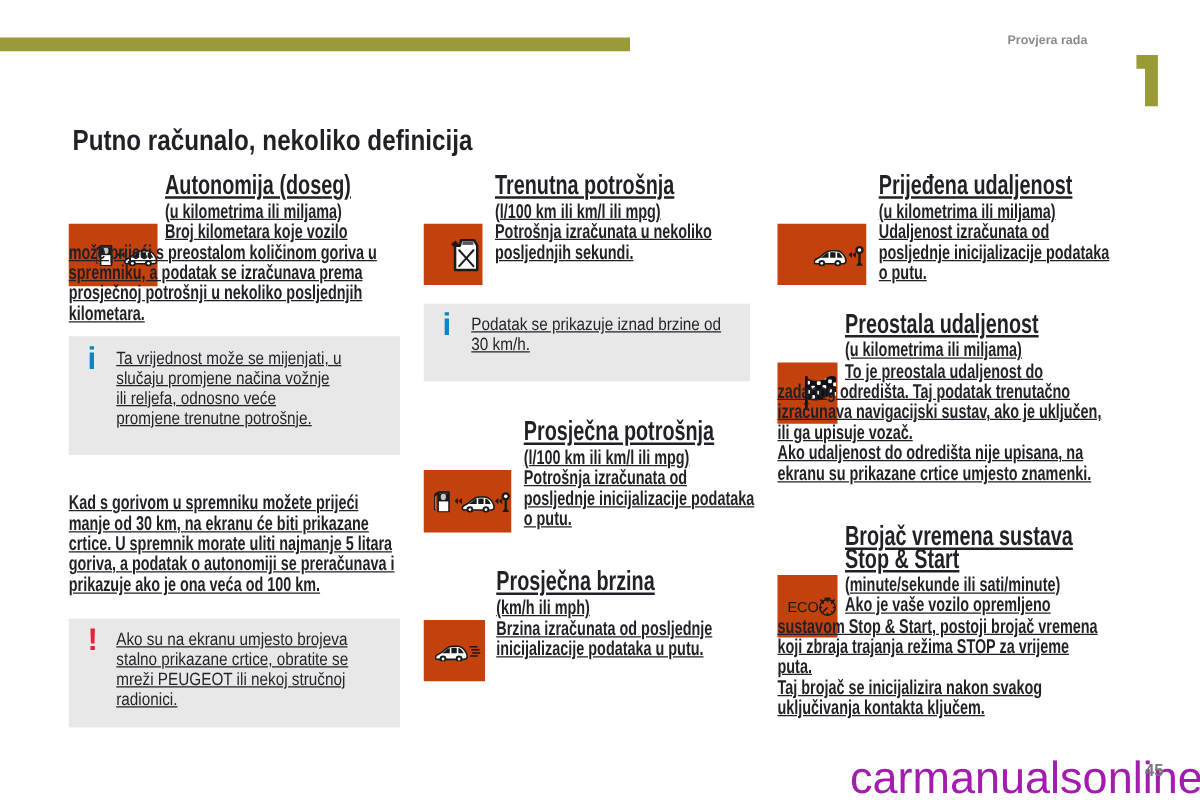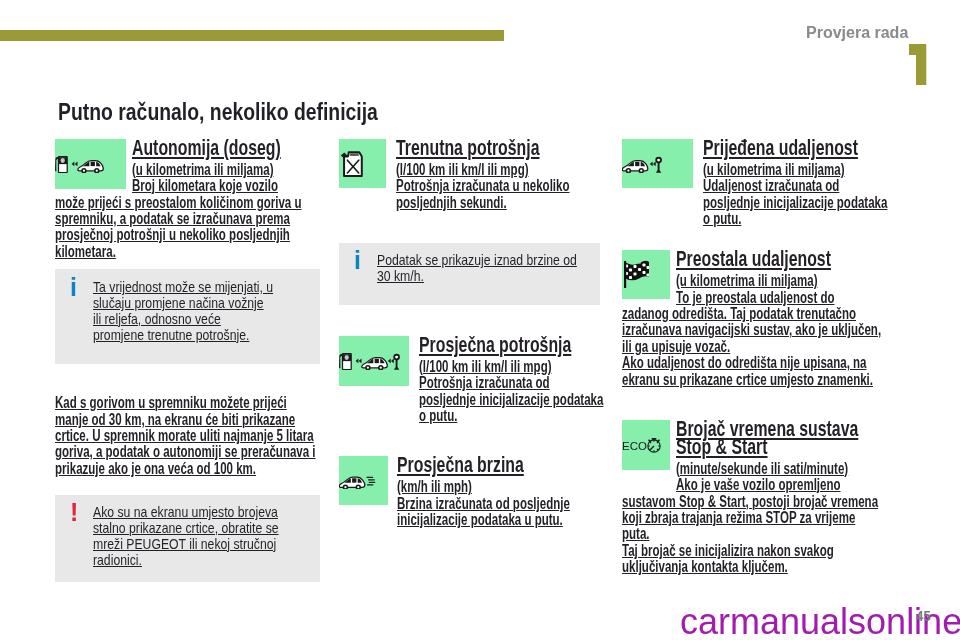--- a/index.html
+++ b/index.html
@@ -5,41 +5,41 @@
 <style>
   html,body{margin:0;padding:0;}
   body{
     width:960px;height:640px;background:#ffffff;overflow:hidden;
     font-family:"Liberation Sans",sans-serif;color:#231f26;
   }
   .page{position:absolute;left:0;top:0;width:960px;height:640px;}
 
   
   .accent-bar{position:absolute;left:0;top:30px;width:504px;height:11px;background:#9a9a36;}
-  .chapter-label{position:absolute;left:806px;top:25.5px;font-size:16px;font-weight:bold;
+  .chapter-label{position:absolute;left:806px;top:25.5px;font-size:10px;font-weight:bold;
      color:#888b8d;white-space:nowrap;line-height:13px;}
   .chapter-number{position:absolute;left:909px;top:44px;line-height:0;}
 
   
   .page-title{position:absolute;left:58px;top:101px;width:460px;
      transform:scaleX(0.836);transform-origin:left top;
      font-size:23.2px;font-weight:bold;line-height:23.2px;white-space:nowrap;color:#231f26;}
 
   
   .col{position:absolute;top:139px;text-decoration:underline;}
   .col1{left:55px;width:265px;}
   .col2{left:339px;width:261px;}
   .col3{left:622px;width:274px;}
 
   
   .entry{position:relative;}
   .tscale{transform-origin:left top;transform:scaleX(0.72);}
   .spacer{float:left;height:1px;}
-  .iconbox{background:#86efac;position:absolute;overflow:hidden;
-     display:flex;align-items:center;justify-content:flex-start;}
+  .iconbox{background:#c2410c;position:absolute;overflow:hidden;
+     display:flex;align-items:center;justify-content:flex-end;margin-top:40px;}
   .etitle{font-size:22px;font-weight:bold;line-height:18px;margin:0 0 4.8px 0;color:#231f26;}
   .esub,.ebody{font-size:16px;font-weight:bold;line-height:16.4px;margin:0;color:#231f26;}
 
   
   .notebox{background:#e8e8e8;box-sizing:border-box;position:relative;clear:both;}
   .nglyph{position:absolute;font-weight:bold;line-height:1;}
   .ntext{font-size:14.2px;font-weight:normal;line-height:15.8px;color:#231f26;
      transform:scaleX(0.862);transform-origin:left top;}
   .info .nglyph{color:#0b84c4;}
   .warn .nglyph{color:#e2243b;}

